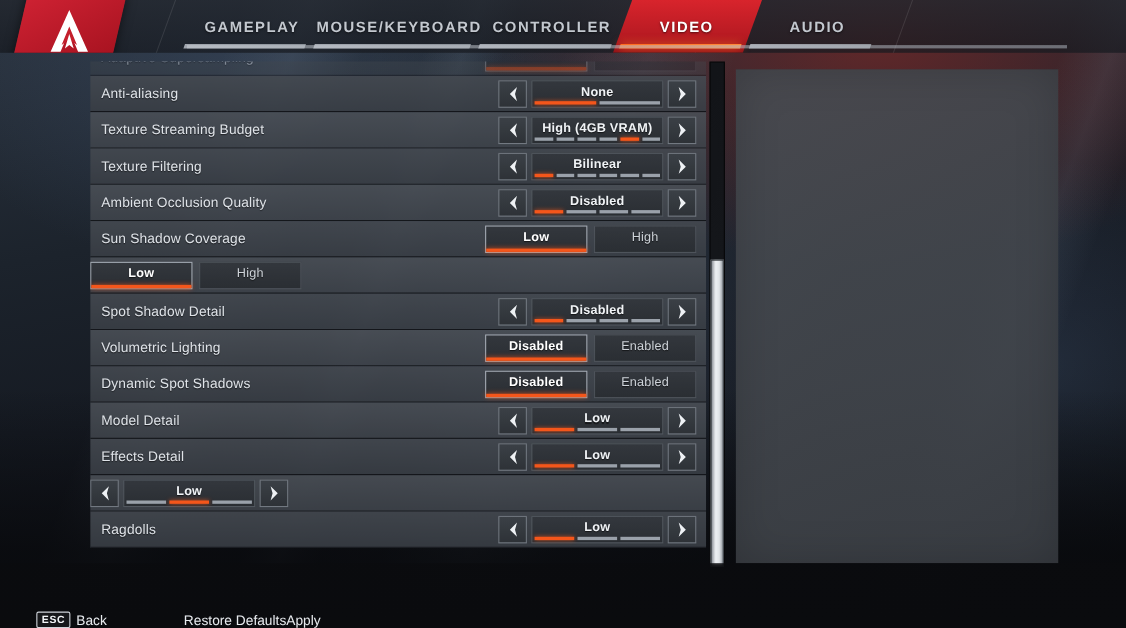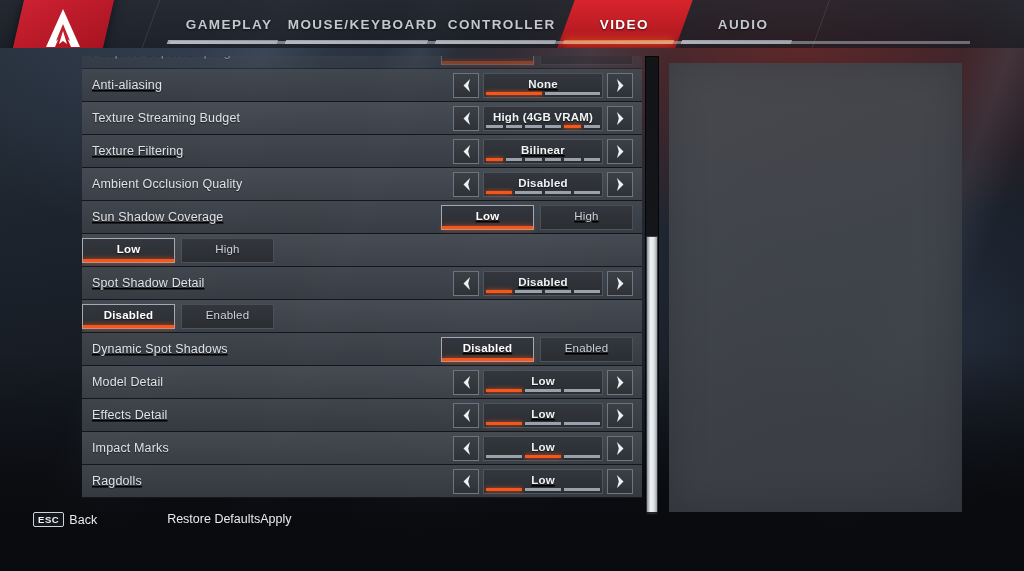--- a/index.html
+++ b/index.html
@@ -50,21 +50,21 @@
     background:linear-gradient(90deg,rgba(205,210,218,.75),rgba(175,182,190,.75));}
   .tab.active .ul{background:linear-gradient(90deg,#ff6a20,#ff8a3c);
     box-shadow:0 0 8px rgba(255,110,40,.85);}
 
   
   #list{position:absolute;left:82px;top:56px;width:560px;height:456px;overflow:hidden;}
   .row{position:relative;height:33px;margin-bottom:0;
     background:linear-gradient(180deg,rgba(74,79,86,.90),rgba(62,67,74,.90));
     border-bottom:1px solid rgba(18,20,24,.95);
     display:flex;align-items:center;box-sizing:border-box;}
-  .row.alt{background:linear-gradient(180deg,rgba(68,73,80,.90),rgba(57,62,69,.90));text-decoration:underline;}
+  .row.alt{background:linear-gradient(180deg,rgba(68,73,80,.90),rgba(57,62,69,.90));}
   .row.clipped{opacity:.45;}
   .rlabel{margin-left:10px;font-size:12.5px;color:#dfe3e8;letter-spacing:.15px;
     text-shadow:0 1px 1px rgba(0,0,0,.55);flex:1;white-space:nowrap;}
 
   .ctrl{display:flex;align-items:flex-start;margin-right:9px;}
 
   
   .arrow{width:26px;height:25px;box-sizing:border-box;
     border:1px solid rgba(160,168,178,.55);
     background:linear-gradient(180deg,#3b4046,#2e3237);
@@ -102,21 +102,21 @@
     border:1px solid rgba(40,44,50,.9);box-sizing:border-box;}
 
   
   #preview{position:absolute;left:669px;top:63px;width:293px;height:449px;
     background:linear-gradient(150deg,rgba(72,76,82,.92),rgba(60,64,70,.92));
     box-shadow:inset 0 0 40px rgba(0,0,0,.18);}
 
   
   #footer{position:absolute;left:0;bottom:0;width:1024px;height:59px;
     background:linear-gradient(180deg,rgba(10,11,14,.88),rgba(10,11,14,.98));
-    display:flex;align-items:flex-start;}
+    display:flex;align-items:flex-end;}
   .fitem{display:flex;align-items:center;color:#e8ebef;font-size:12.5px;white-space:nowrap;}
   #f-back{margin-left:33px;}
   .keycap{display:inline-block;border:1px solid #cfd4da;border-radius:2px;
     padding:1px 4px;margin-right:5px;font-size:9.5px;font-weight:700;
     letter-spacing:.6px;color:#f2f4f7;background:rgba(255,255,255,.05);}
   #f-restore{margin-left:70px;}
   #f-apply{}
 </style>
 </head>
 <body>
@@ -321,20 +321,21 @@
           </div>
         </div>
         <div class="arrow">
           <svg width="13" height="15" viewBox="0 0 13 15">
             <path d="M3 1 L9.5 7.5 L3 14 L4.8 7.5 Z" fill="#eef1f4"></path>
           </svg>
         </div>
       </div>
     </div>
     <div class="row">
+      <div class="rlabel">Volumetric Lighting</div>
       <div class="ctrl">
         <div class="tgl sel">
           <span class="ttxt">Disabled</span>
           <span class="ubar"></span>
         </div>
         <div class="tgl">
           <span class="ttxt">Enabled</span>
           <span class="ubar"></span>
         </div>
       </div>
@@ -392,21 +393,20 @@
           </div>
         </div>
         <div class="arrow">
           <svg width="13" height="15" viewBox="0 0 13 15">
             <path d="M3 1 L9.5 7.5 L3 14 L4.8 7.5 Z" fill="#eef1f4"></path>
           </svg>
         </div>
       </div>
     </div>
     <div class="row">
-      <div class="rlabel">Impact Marks</div>
       <div class="ctrl">
         <div class="arrow">
           <svg width="13" height="15" viewBox="0 0 13 15">
             <path d="M10 1 L3.5 7.5 L10 14 L8.2 7.5 Z" fill="#eef1f4"></path>
           </svg>
         </div>
         <div class="valwrap">
           <span class="vtxt">Low</span>
           <div class="segs">
             <span class="seg"></span>

